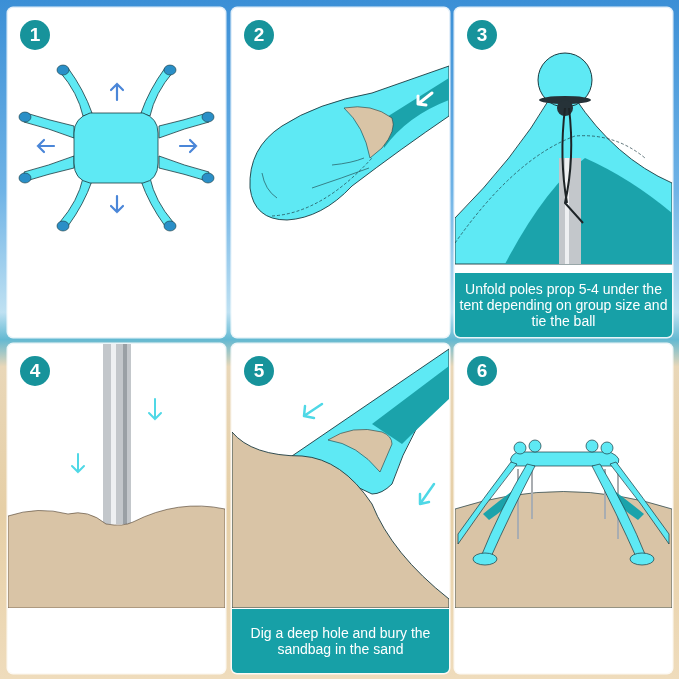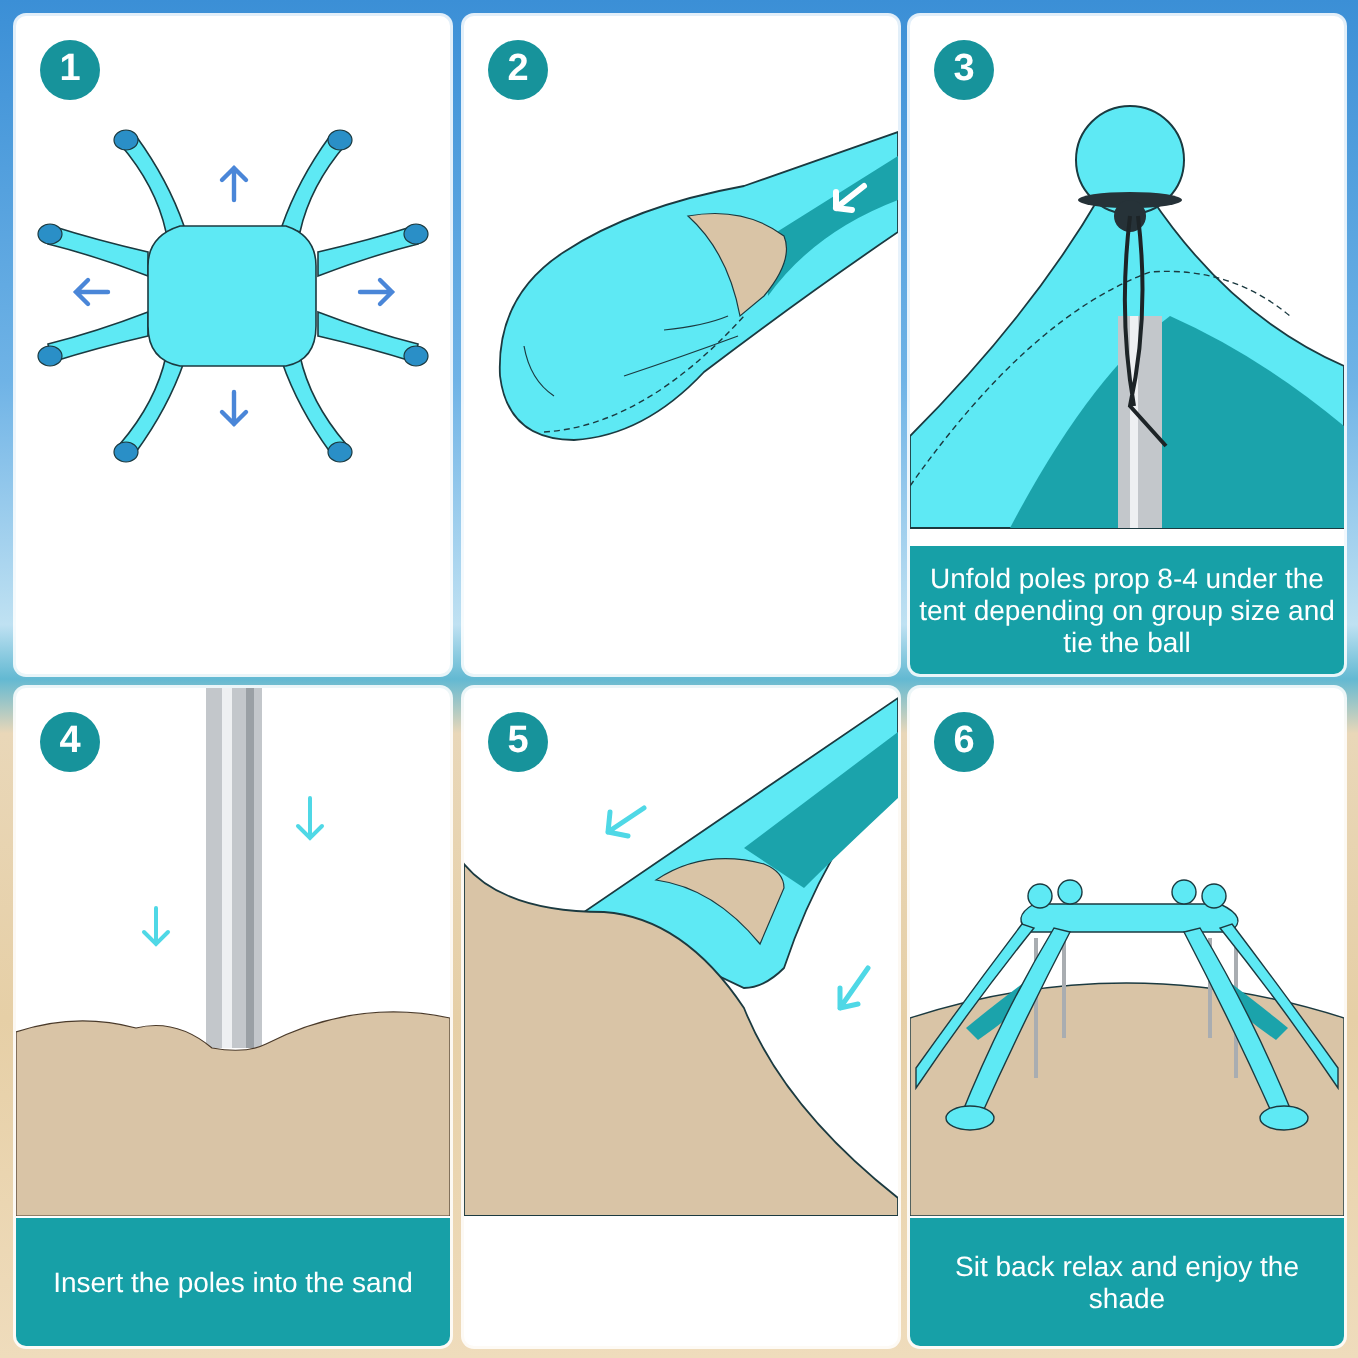--- a/index.html
+++ b/index.html
@@ -80,54 +80,54 @@
       <path d="M0 235 Q60 150 120 128 Q160 125 190 150" stroke="#1b3a40" stroke-width="0.7" fill="none" stroke-dasharray="3 2"></path>
       <rect x="104" y="150" width="22" height="106" fill="#c3c7cb"></rect>
       <rect x="110" y="150" width="4" height="106" fill="#eef0f2"></rect>
       <circle cx="110" cy="72" r="27" fill="#5ee9f4" stroke="#1b3a40" stroke-width="1"></circle>
       <ellipse cx="110" cy="92" rx="26" ry="4" fill="#263238"></ellipse>
       <circle cx="110" cy="100" r="8" fill="#263238"></circle>
       <path d="M110 100 Q104 150 112 195 M114 100 Q120 150 110 195 L128 215" stroke="#1d2427" stroke-width="2" fill="none"></path>
     </svg>
   </div>
   <div class="num">3</div>
-  <div class="caption">Unfold poles prop 8-4 under the tent depending on group size and tie the ball</div>
+  <div class="caption">Unfold poles prop 5-4 under the tent depending on group size and tie the ball</div>
 </div>
 
 <div class="card" style="left:8px;top:344px;">
   <div class="art">
     <svg viewBox="0 0 217 264">
       <rect x="95" y="0" width="28" height="180" fill="#c3c7cb"></rect>
       <rect x="103" y="0" width="5" height="180" fill="#eef0f2"></rect>
       <rect x="115" y="0" width="4" height="180" fill="#9aa0a5"></rect>
       <path d="M0 172 Q30 162 60 170 Q80 165 98 180 Q115 183 125 178 Q170 155 217 165 L217 264 L0 264 Z" fill="#d9c4a6" stroke="#4a3a2a" stroke-width="0.6"></path>
       <g stroke="#4fd8e6" stroke-width="2" fill="none" stroke-linecap="round">
         <path d="M147 55 L147 75 M141 69 L147 75 L153 69"></path>
         <path d="M70 110 L70 128 M64 122 L70 128 L76 122"></path>
       </g>
     </svg>
   </div>
   <div class="num">4</div>
-  <div class="caption">Insert the poles into the sand</div>
 </div>
 
 <div class="card" style="left:232px;top:344px;">
   <div class="art">
     <svg viewBox="0 0 217 264">
       <path d="M217 5 L217 40 Q180 80 160 140 Q150 150 140 150 L60 112 Z" fill="#5ee9f4" stroke="#1b3a40" stroke-width="0.9"></path>
       <path d="M217 22 L217 55 Q185 85 170 100 L140 80 Z" fill="#1ba3ab"></path>
       <path d="M96 96 Q120 80 150 88 Q160 92 160 100 L148 128 Q125 100 96 96 Z" fill="#d9c4a6" stroke="#1b3a40" stroke-width="0.6"></path>
       <path d="M0 88 Q20 112 70 112 Q110 115 140 160 Q160 210 217 255 L217 264 L0 264 Z" fill="#d9c4a6" stroke="#1b3a40" stroke-width="0.9"></path>
       <g stroke="#4fd8e6" stroke-width="2.5" fill="none" stroke-linecap="round">
         <path d="M90 60 L72 72 M72 72 L73 62 M72 72 L82 74"></path>
         <path d="M202 140 L188 160 M188 160 L188 150 M188 160 L197 158"></path>
       </g>
     </svg>
   </div>
   <div class="num">5</div>
+  <div class="caption">Dig a deep hole and bury the sandbag in the sand</div>
 </div>
 
 <div class="card" style="left:455px;top:344px;">
   <div class="art">
     <svg viewBox="0 0 217 264">
       <path d="M0 165 Q108 130 217 165 L217 264 L0 264 Z" fill="#d9c4a6" stroke="#1b3a40" stroke-width="0.7"></path>
       <g stroke="#a9adb1" stroke-width="2">
         <line x1="63" y1="125" x2="63" y2="195"></line>
           <line x1="77" y1="125" x2="77" y2="175"></line>
         <line x1="150" y1="125" x2="150" y2="175"></line>
@@ -146,14 +146,13 @@
         <circle cx="65" cy="104" r="6"></circle>
           <circle cx="80" cy="102" r="6"></circle>
         <circle cx="137" cy="102" r="6"></circle>
           <circle cx="152" cy="104" r="6"></circle>
         <ellipse cx="30" cy="215" rx="12" ry="6"></ellipse>
           <ellipse cx="187" cy="215" rx="12" ry="6"></ellipse>
       </g>
     </svg>
   </div>
   <div class="num">6</div>
-  <div class="caption">Sit back relax and enjoy the shade</div>
 </div>
 
 </body></html>

